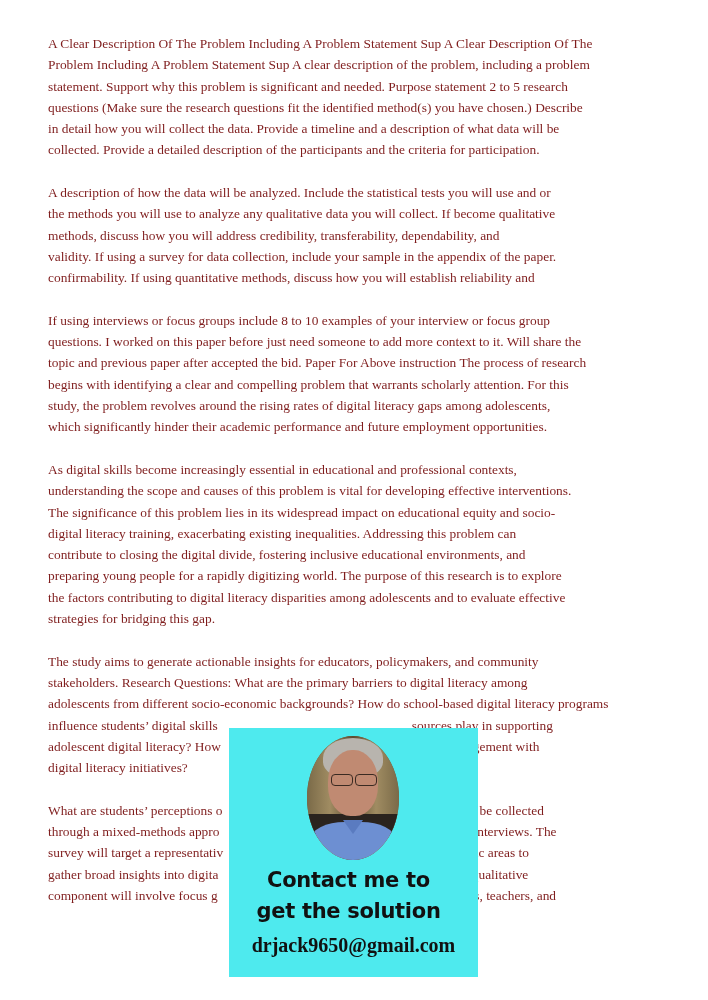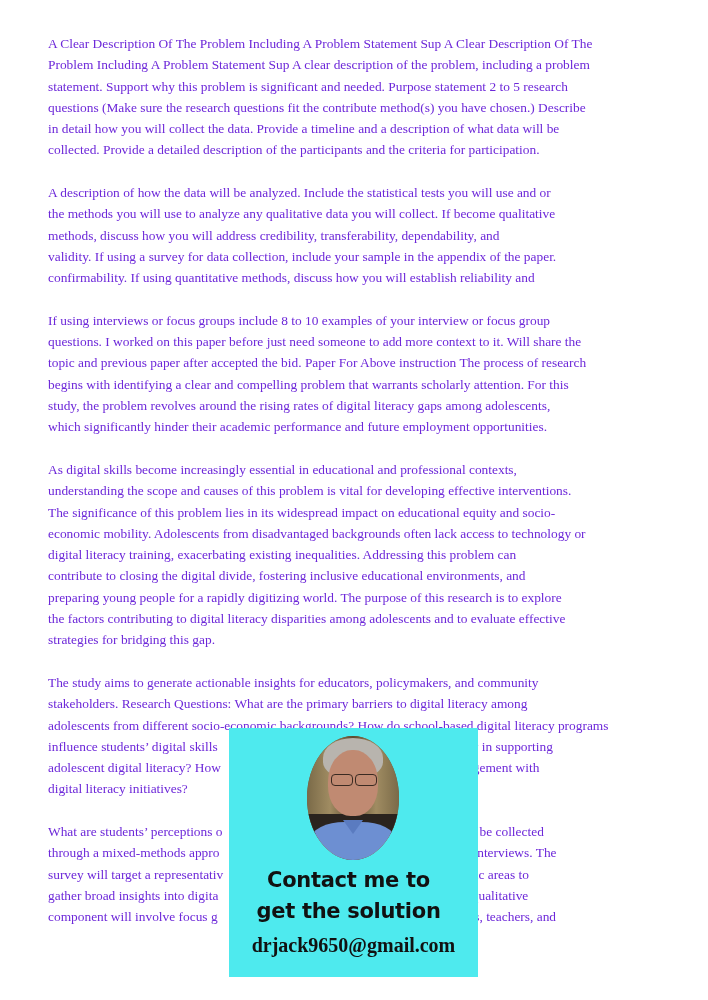--- a/index.html
+++ b/index.html
@@ -14,21 +14,21 @@
       overflow: hidden;
     }
     .page {
       position: absolute;
       left: 48px;
       top: 33px;
       width: 615px;
       font-family: "Liberation Serif", serif;
       font-size: 13.4px;
       line-height: 21.3px;
-      color: #6d28d9;
+      color: #7f1d1d;
     }
     .para {
       margin: 0 0 21.3px 0;
     }
     .line {
       display: block;
       white-space: nowrap;
     }
     .overlay {
       position: absolute;
@@ -125,21 +125,21 @@
     }
   </style>
 </head>
 <body>
 
 <div class="page">
   <p class="para">
     <span class="line">A Clear Description Of The Problem Including A Problem Statement Sup A Clear Description Of The</span>
     <span class="line">Problem Including A Problem Statement Sup A clear description of the problem, including a problem</span>
     <span class="line">statement. Support why this problem is significant and needed. Purpose statement 2 to 5 research</span>
-    <span class="line">questions (Make sure the research questions fit the contribute method(s) you have chosen.) Describe</span>
+    <span class="line">questions (Make sure the research questions fit the identified method(s) you have chosen.) Describe</span>
     <span class="line">in detail how you will collect the data. Provide a timeline and a description of what data will be</span>
     <span class="line">collected. Provide a detailed description of the participants and the criteria for participation.</span>
   </p>
   <p class="para">
     <span class="line">A description of how the data will be analyzed. Include the statistical tests you will use and or</span>
     <span class="line">the methods you will use to analyze any qualitative data you will collect. If become qualitative</span>
     <span class="line">methods, discuss how you will address credibility, transferability, dependability, and</span>
     <span class="line">validity. If using a survey for data collection, include your sample in the appendix of the paper.</span>
     <span class="line">confirmability. If using quantitative methods, discuss how you will establish reliability and</span>
   </p>
@@ -148,21 +148,20 @@
     <span class="line">questions. I worked on this paper before just need someone to add more context to it. Will share the</span>
     <span class="line">topic and previous paper after accepted the bid. Paper For Above instruction The process of research</span>
     <span class="line">begins with identifying a clear and compelling problem that warrants scholarly attention. For this</span>
     <span class="line">study, the problem revolves around the rising rates of digital literacy gaps among adolescents,</span>
     <span class="line">which significantly hinder their academic performance and future employment opportunities.</span>
   </p>
   <p class="para">
     <span class="line">As digital skills become increasingly essential in educational and professional contexts,</span>
     <span class="line">understanding the scope and causes of this problem is vital for developing effective interventions.</span>
     <span class="line">The significance of this problem lies in its widespread impact on educational equity and socio-</span>
-    <span class="line">economic mobility. Adolescents from disadvantaged backgrounds often lack access to technology or</span>
     <span class="line">digital literacy training, exacerbating existing inequalities. Addressing this problem can</span>
     <span class="line">contribute to closing the digital divide, fostering inclusive educational environments, and</span>
     <span class="line">preparing young people for a rapidly digitizing world. The purpose of this research is to explore</span>
     <span class="line">the factors contributing to digital literacy disparities among adolescents and to evaluate effective</span>
     <span class="line">strategies for bridging this gap.</span>
   </p>
   <p class="para">
     <span class="line">The study aims to generate actionable insights for educators, policymakers, and community</span>
     <span class="line">stakeholders. Research Questions: What are the primary barriers to digital literacy among</span>
     <span class="line">adolescents from different socio-economic backgrounds? How do school-based digital literacy programs</span>

